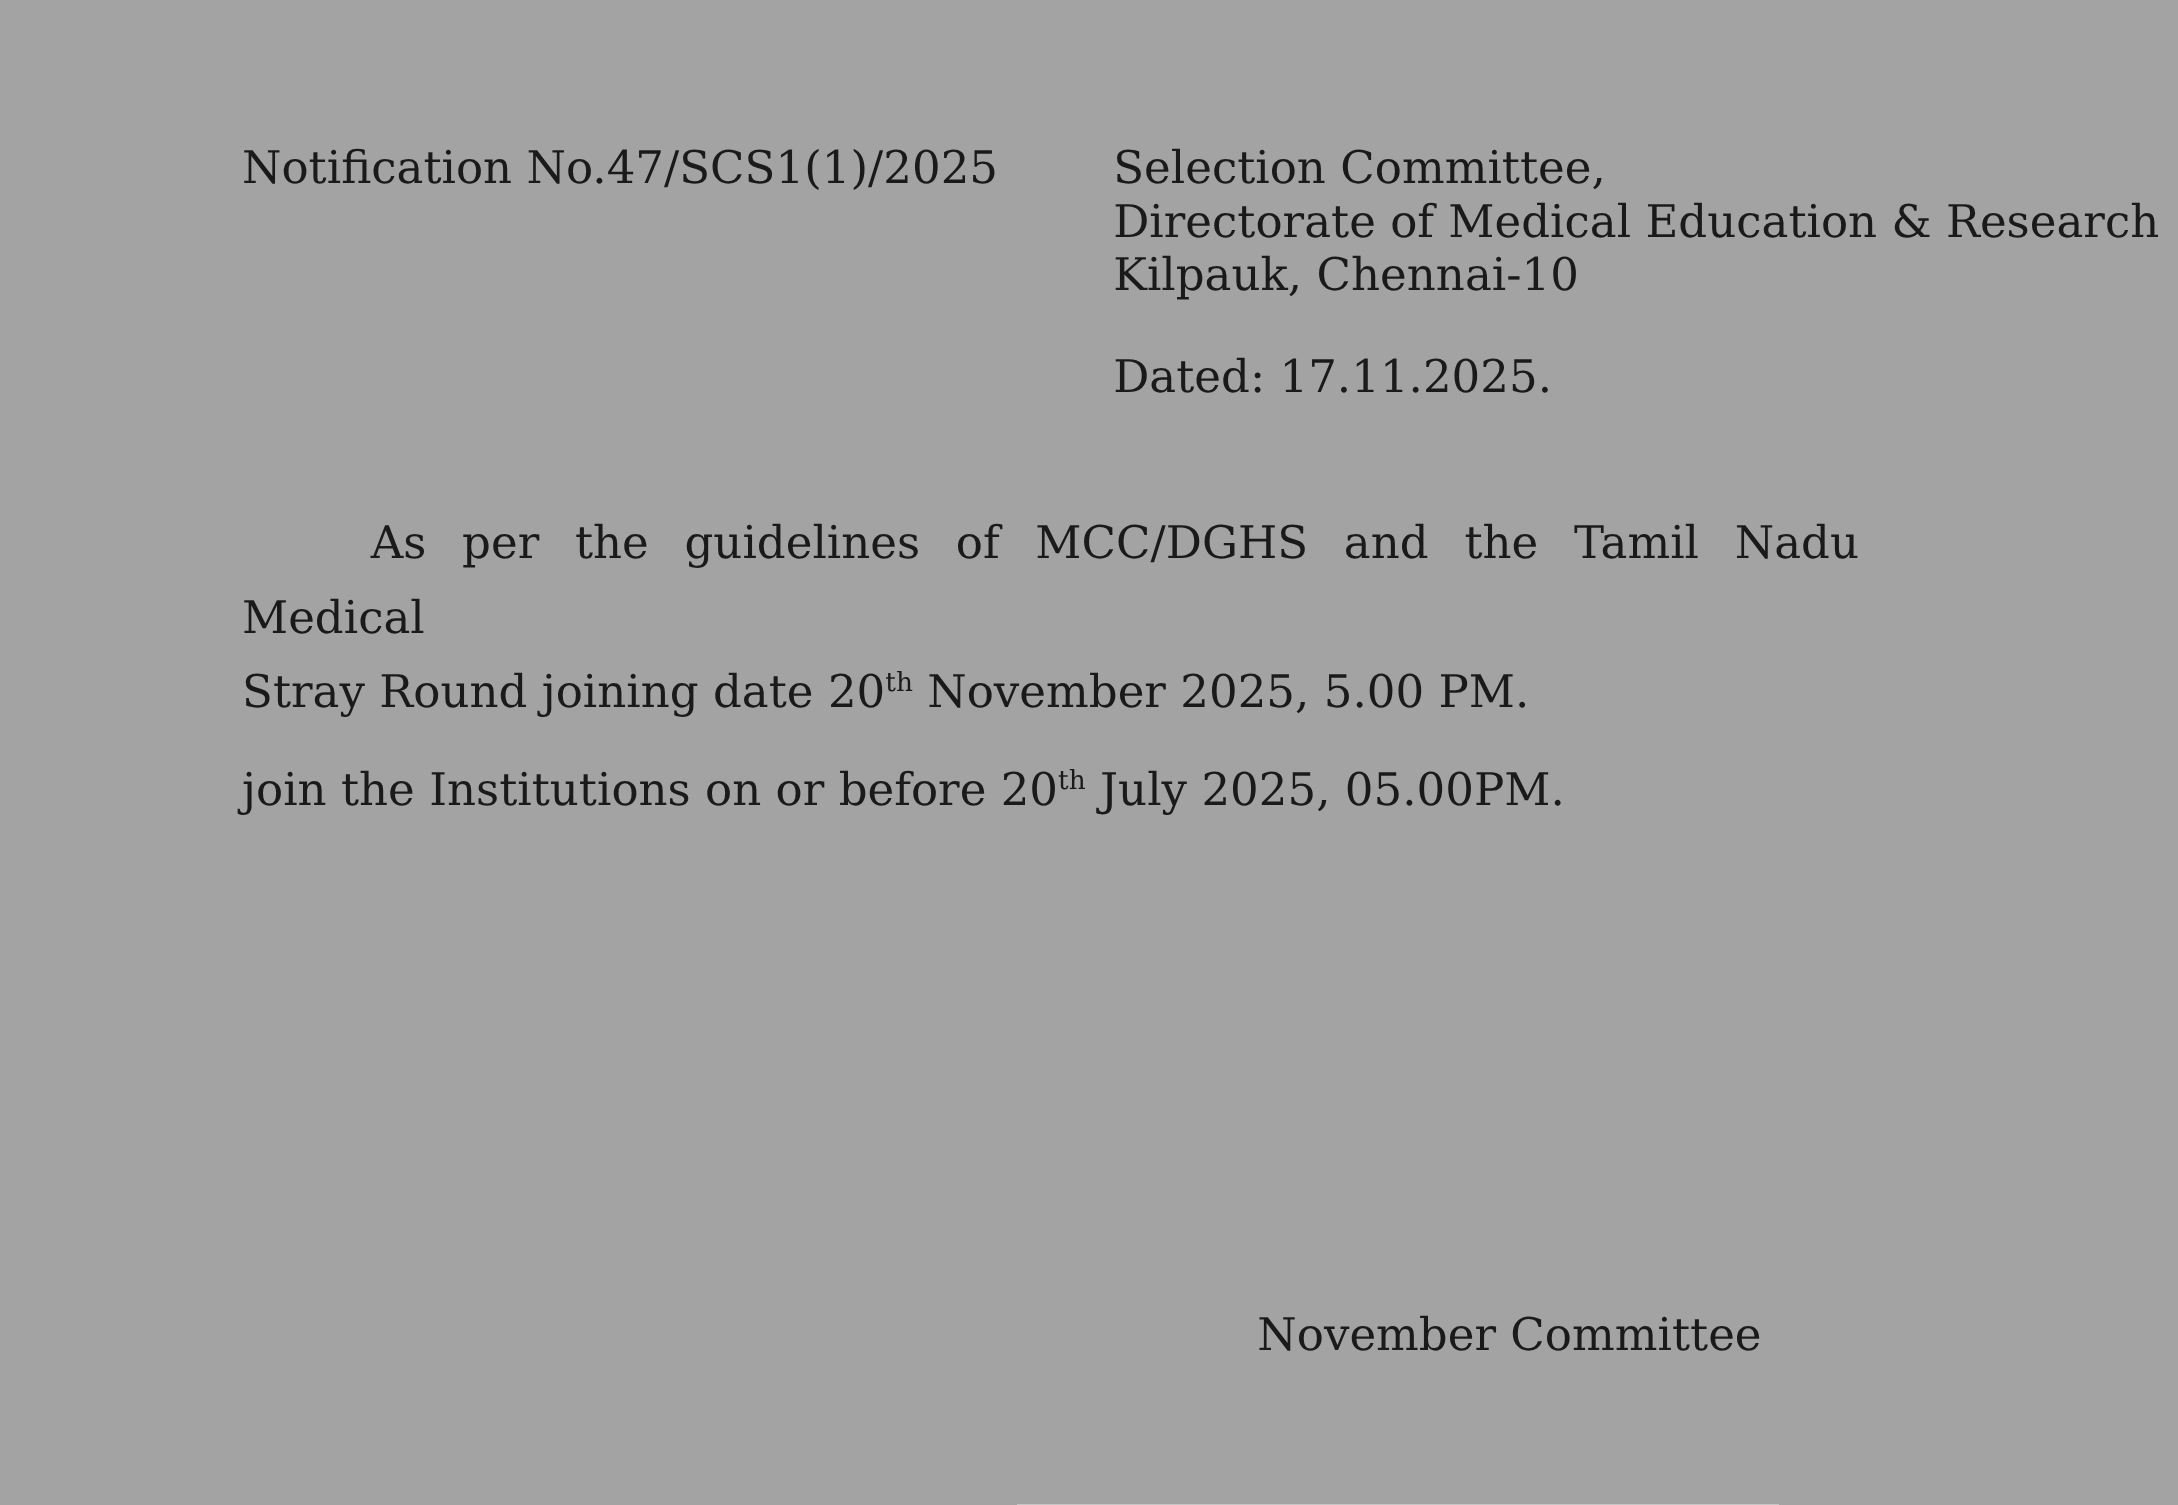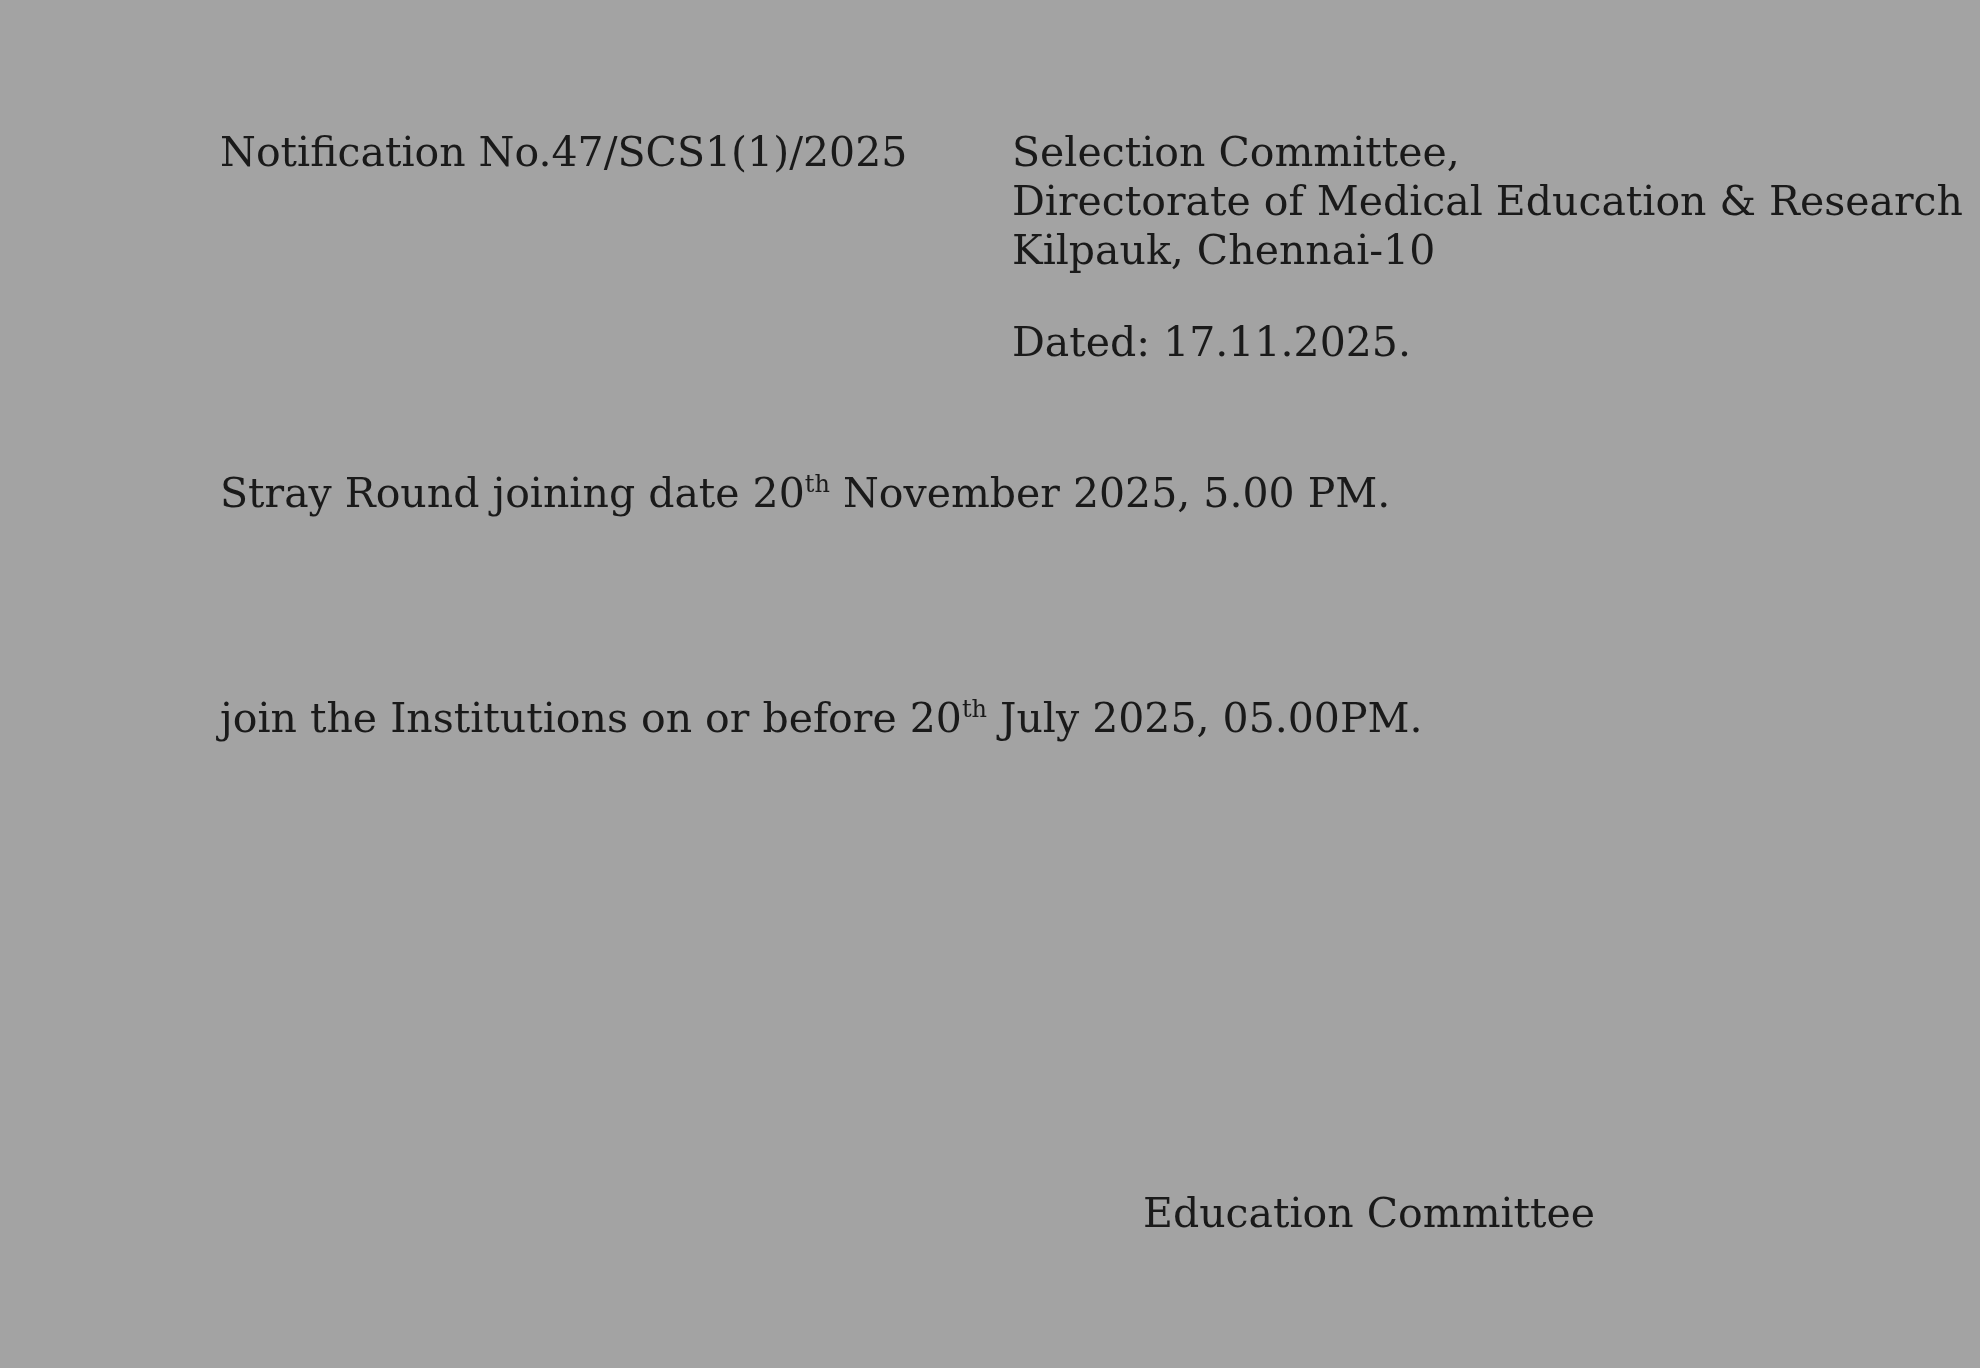--- a/index.html
+++ b/index.html
@@ -100,22 +100,23 @@
   <div class="addr-block">
     <div>Selection Committee,</div>
     <div>Directorate of Medical Education &amp; Research</div>
     <div>Kilpauk, Chennai-10</div>
   </div>
 
   <div class="dated-line">Dated: 17.11.2025.</div>
 
 
   <div class="para para-1">
+    <div class="jline indent">As per the guidelines of MCC/DGHS and the Tamil Nadu Medical</div>
     <div class="nline"><span>Stray Round joining date 20</span><sup class="ord">th</sup><span> November 2025, 5.00 PM.</span></div>
   </div>
 
   <div class="para para-2">
     <div class="nline"><span>join the Institutions on or before 20</span><sup class="ord">th</sup><span> July 2025, 05.00PM.</span></div>
   </div>
 
-  <div class="signature">Education Committee</div>
+  <div class="signature">November Committee</div>
 
 </div>
 
 </body></html>

